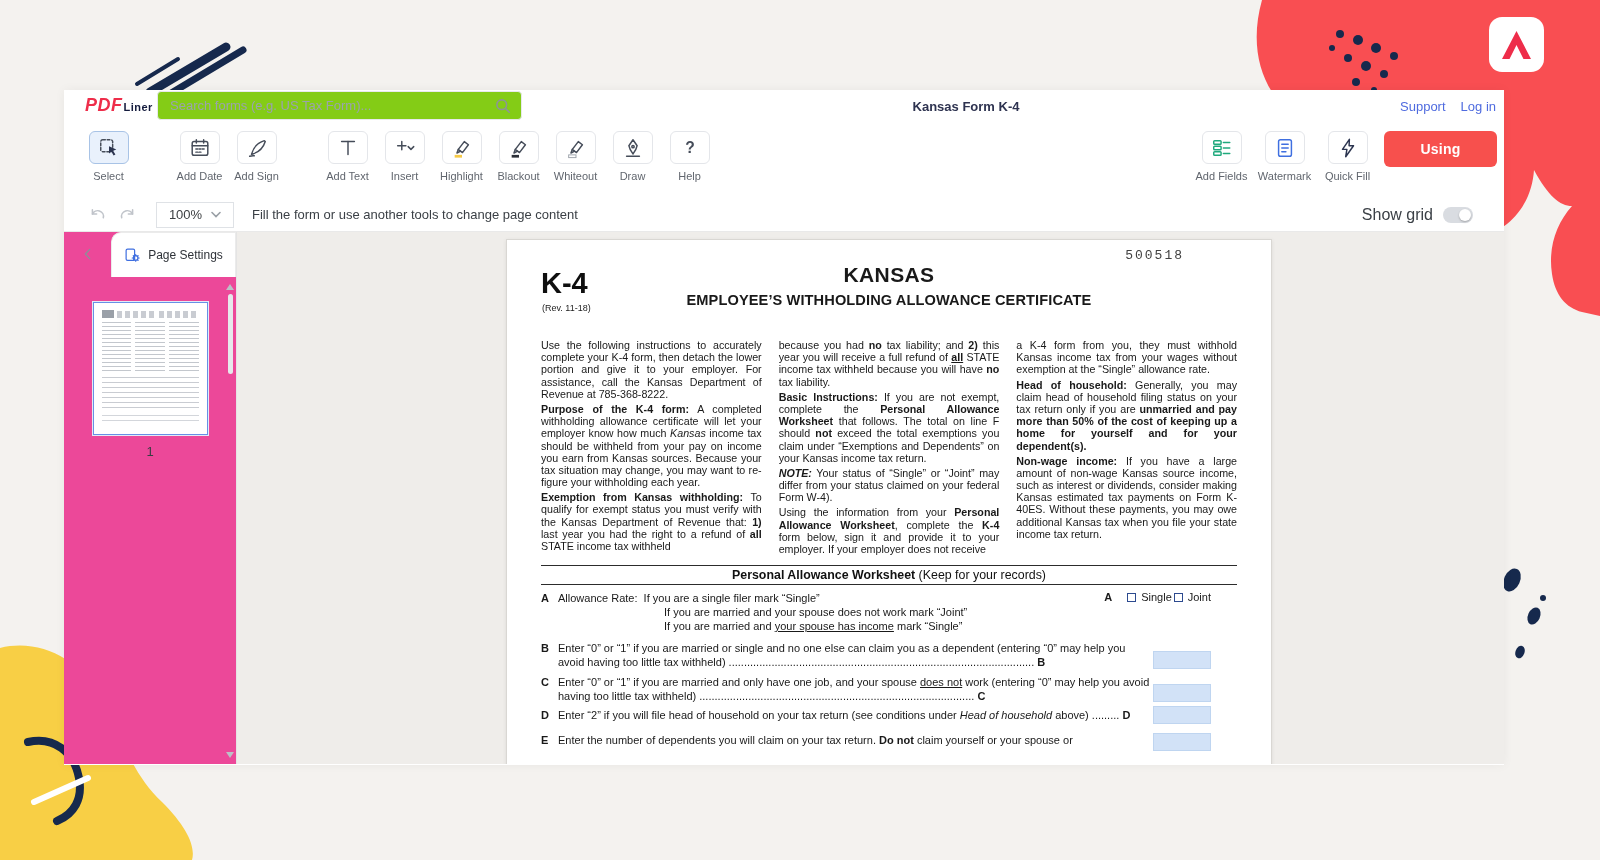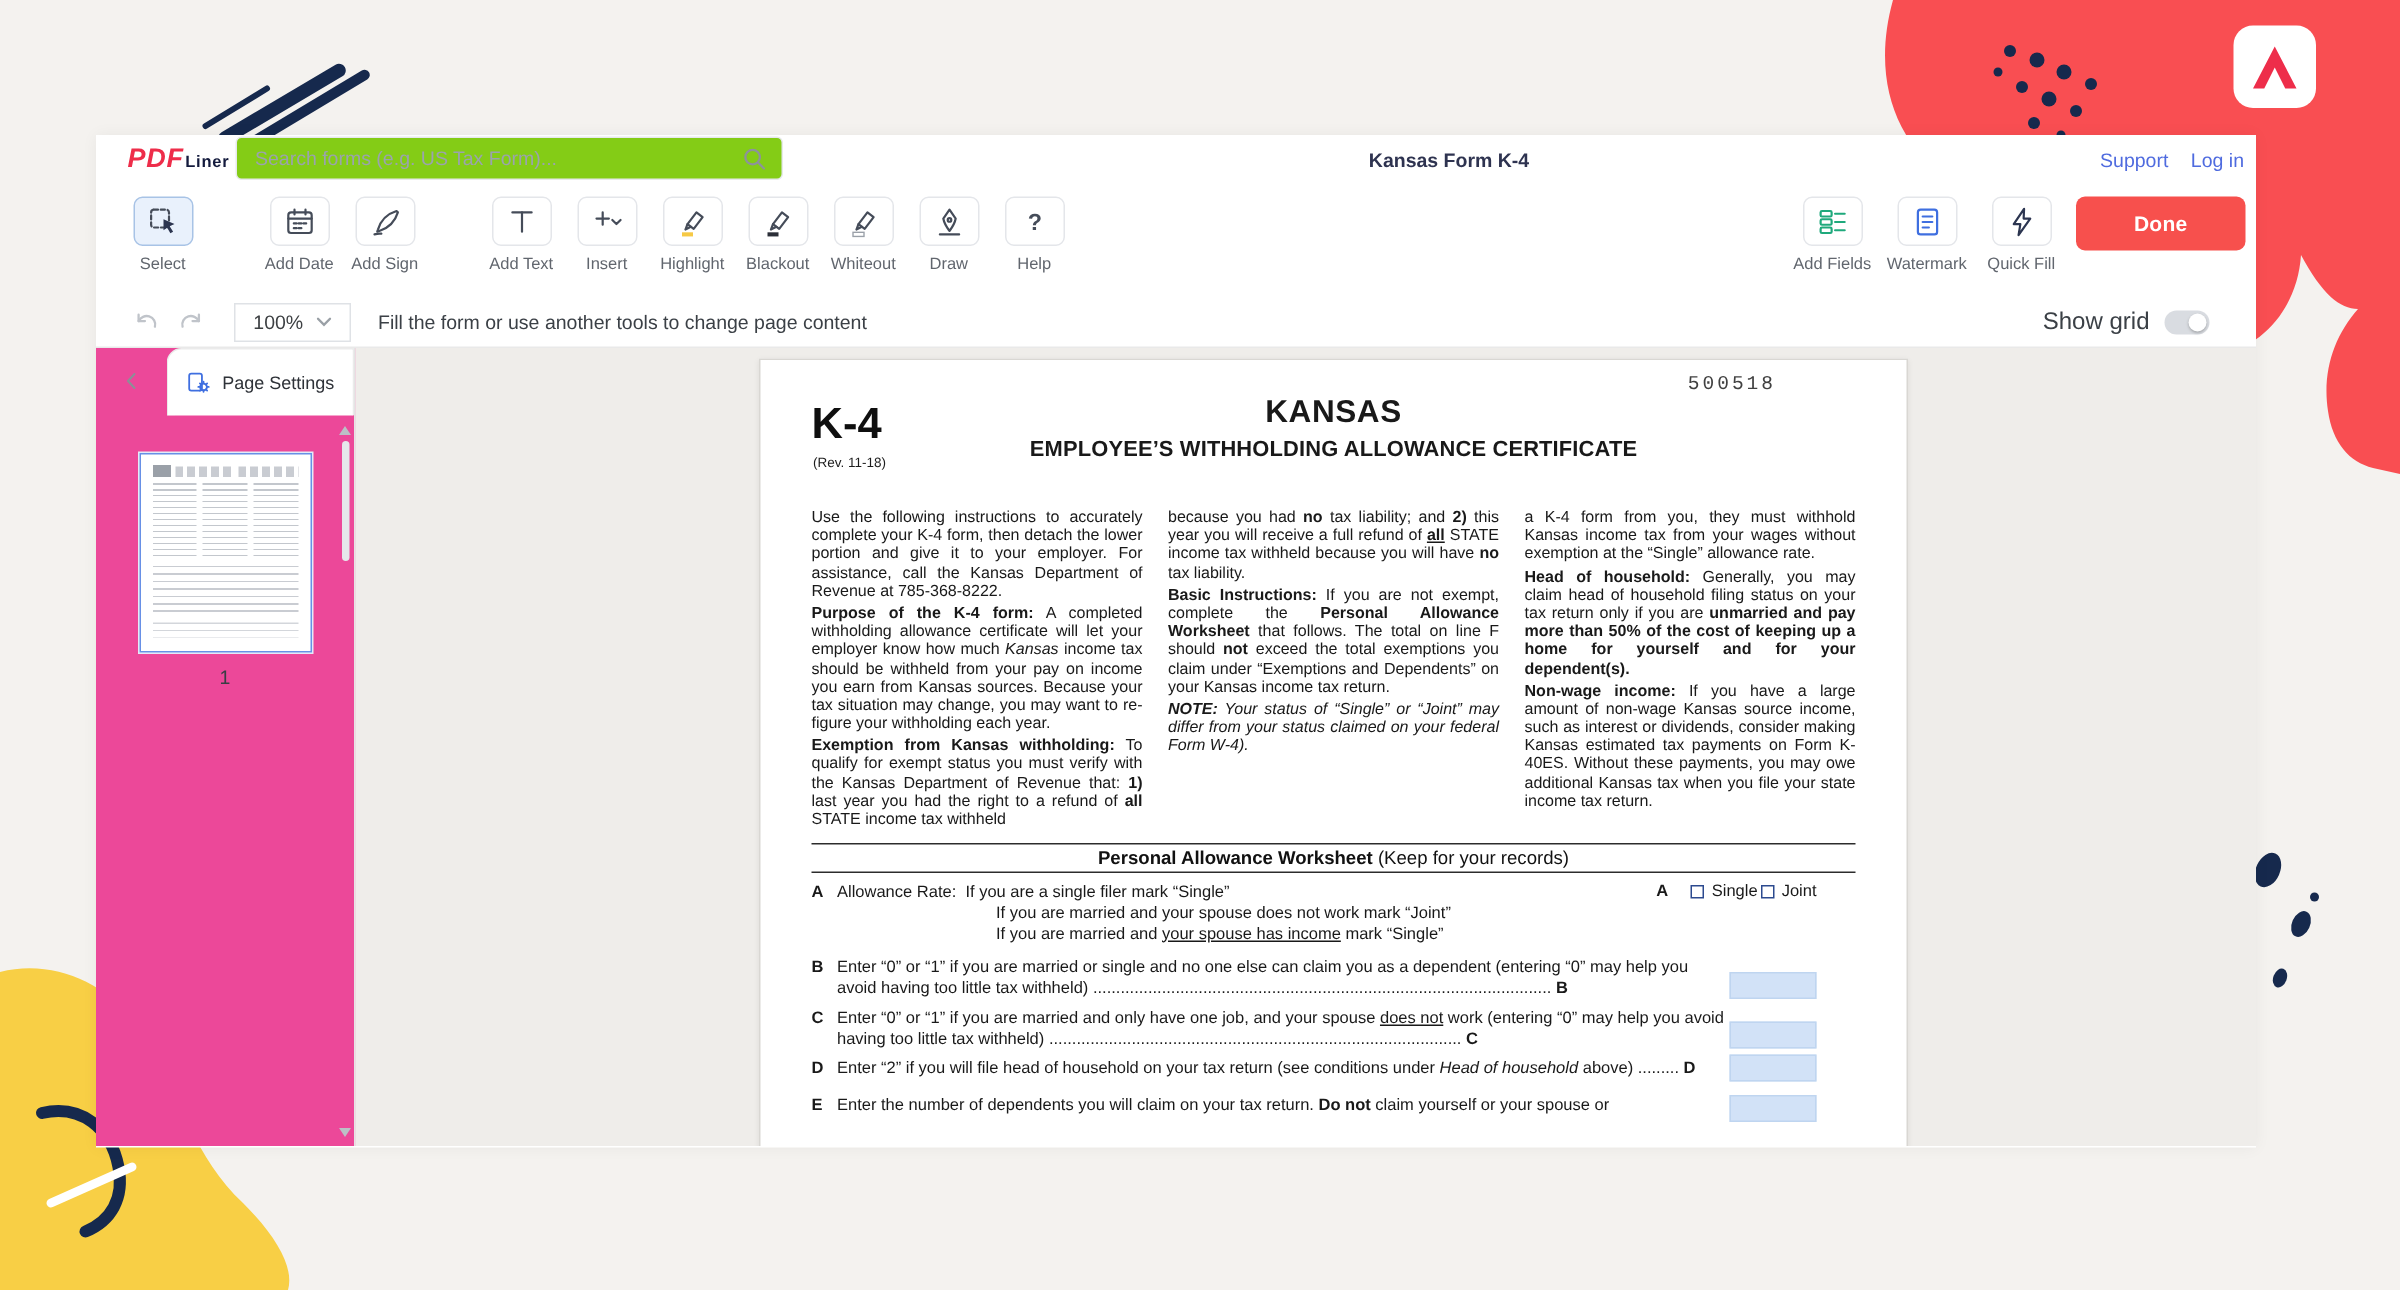--- a/index.html
+++ b/index.html
@@ -315,21 +315,21 @@
       <div class="tool" style="margin-right:0">
         <span class="tool-icon">
           <svg viewBox="0 0 24 24">
               <path d="M13.5 2.5 L6 13.5 h4.8 L9.5 21.5 L18 9.5 h-4.8 Z" fill="none" stroke="#2c3550" stroke-width="1.6" stroke-linejoin="round"></path>
             </svg>
         </span>
         <span class="tool-label">Quick Fill</span>
       </div>
     </div>
 
-    <button class="done-btn">Done</button>
+    <button class="done-btn">Using</button>
   </div>
 
   <div class="subbar">
     <span class="ur-btn">
       <svg viewBox="0 0 20 20">
           <g class="ui">
             <path d="M4 4.5 v5 h5"></path>
             <path d="M4 9.5 C5.5 6.5 9 4.8 12.3 5.8 C15.8 6.9 17.7 10.3 16.8 13.8"></path>
           </g>
         </svg>
@@ -409,21 +409,22 @@
         </div>
         <div class="cols">
           <div class="col">
             <p><span>Use the following instructions to accurately complete your K-4 form, then detach the lower portion and give it to your employer. For assistance, call the Kansas Department of Revenue at 785-368-8222.</span></p>
             <p><span style="font-weight: bold;">Purpose of the K-4 form:</span><span> A completed withholding allowance certificate will let your employer know how much </span><span style="font-style: italic;">Kansas</span><span> income tax should be withheld from your pay on income you earn from Kansas sources. Because your tax situation may change, you may want to re-figure your withholding each year.</span></p>
             <p><span style="font-weight: bold;">Exemption from Kansas withholding:</span><span> To qualify for exempt status you must verify with the Kansas Department of Revenue that: </span><span style="font-weight: bold;">1)</span><span> last year you had the right to a refund of </span><span style="font-weight: bold;">all</span><span> STATE income tax withheld</span></p>
           </div>
           <div class="col">
             <p><span>because you had </span><span style="font-weight: bold;">no</span><span> tax liability; and </span><span style="font-weight: bold;">2)</span><span> this year you will receive a full refund of </span><span style="font-weight: bold; text-decoration: underline;">all</span><span> STATE income tax withheld because you will have </span><span style="font-weight: bold;">no</span><span> tax liability.</span></p>
             <p><span style="font-weight: bold;">Basic Instructions:</span><span> If you are not exempt, complete the </span><span style="font-weight: bold;">Personal Allowance Worksheet</span><span> that follows. The total on line F should </span><span style="font-weight: bold;">not</span><span> exceed the total exemptions you claim under “Exemptions and Dependents” on your Kansas income tax return.</span></p>
-            <p><span style="font-weight: bold; font-style: italic;">NOTE:</span><span style="font-style: italic;"> Your status of “Single” or “Joint” may differ from your status claimed on your federal Form W-4).</span></p>
+            <p><span style="font-weight: bold; font-style: italic;">NOTE:</span><span style=""> Your status of “Single” or “Joint” may differ from your status claimed on your federal Form W-4).</span></p>
+            <p><span>Using the information from your </span><span style="font-weight: bold;">Personal Allowance Worksheet</span><span>, complete the </span><span style="font-weight: bold;">K-4</span><span> form below, sign it and provide it to your employer. If your employer does not receive</span></p>
           </div>
           <div class="col">
             <p><span>a K-4 form from you, they must withhold Kansas income tax from your wages without exemption at the “Single” allowance rate.</span></p>
             <p><span style="font-weight: bold;">Head of household:</span><span> Generally, you may claim head of household filing status on your tax return only if you are </span><span style="font-weight: bold;">unmarried and pay more than 50% of the cost of keeping up a home for yourself and for your dependent(s).</span></p>
             <p><span style="font-weight: bold;">Non-wage income:</span><span> If you have a large amount of non-wage Kansas source income, such as interest or dividends, consider making Kansas estimated tax payments on Form K-40ES. Without these payments, you may owe additional Kansas tax when you file your state income tax return.</span></p>
           </div>
         </div>
 
         <hr class="ws-sep">
         <div class="ws-title"><span style="font-weight: bold;">Personal Allowance Worksheet</span><span> (Keep for your records)</span></div>

